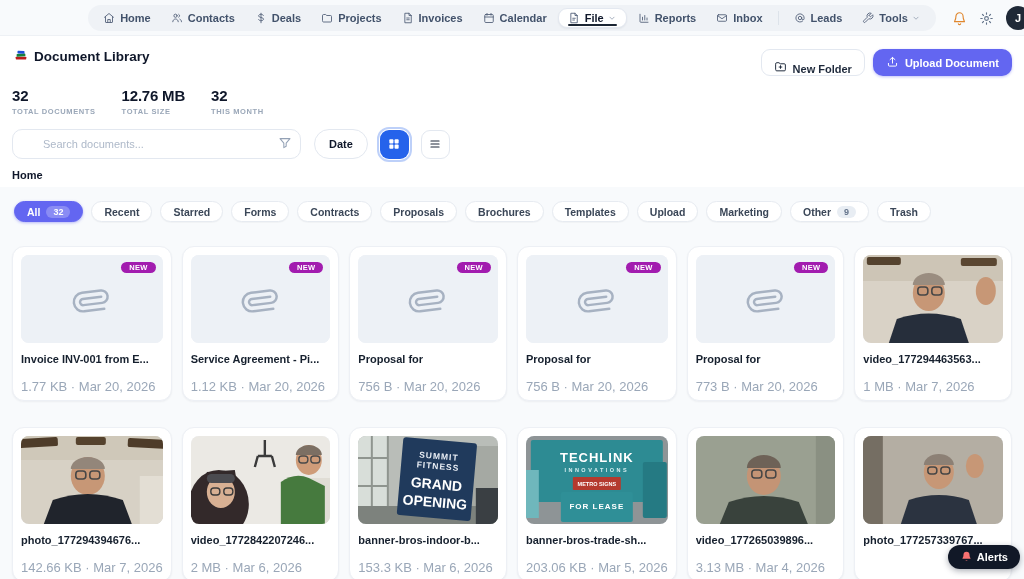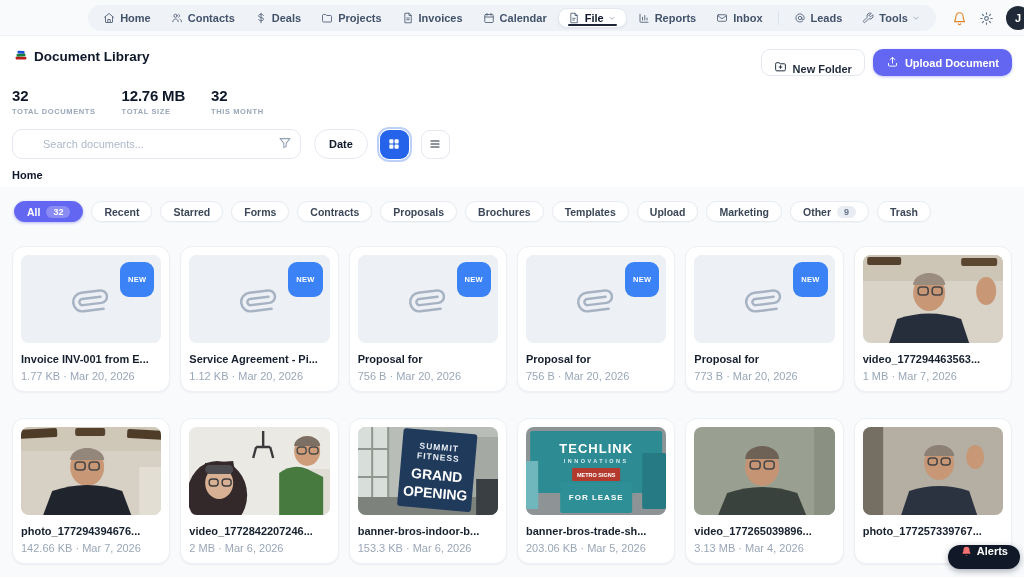--- a/index.html
+++ b/index.html
@@ -51,27 +51,27 @@
   .chips{display:flex;gap:8px;padding:0 14px}
   .chip{display:flex;align-items:center;gap:6px;height:21px;padding:0 12px;border-radius:11px;border:1px solid #e7ebf1;background:#fff;font-size:10.5px;font-weight:600;color:#3b4758;cursor:pointer;font-family:inherit;box-shadow:0 1px 1px rgba(15,23,42,.03);white-space:nowrap}
   .chip.active{background:#6366f1;border-color:#6366f1;color:#fff;box-shadow:0 1px 3px rgba(99,102,241,.45)}
   .chip-count{background:#e8edf3;color:#64748b;font-size:9px;font-weight:700;padding:1px 7px;border-radius:8px}
   .chip-count.on-accent{background:rgba(255,255,255,.25);color:#fff}
 
   .grid{display:grid;grid-template-columns:repeat(6,1fr);gap:26px 10px;padding:24px 12px 0}
   .card{background:#fff;border:1px solid #edf0f5;border-radius:12px;padding:8px 8px 10px;box-shadow:0 1px 2px rgba(15,23,42,.05);cursor:pointer}
   .thumb{height:88px;border-radius:8px;overflow:hidden;position:relative;background:#edf1f6}
   .thumb svg{display:block}
-  .new-badge{position:absolute;top:7px;right:7px;background:#3b82f6;color:#fff;font-size:7.5px;font-weight:800;letter-spacing:.04em;padding:13px 8px;border-radius:9px}
+  .new-badge{position:absolute;top:7px;right:7px;background:#a21caf;color:#fff;font-size:7.5px;font-weight:800;letter-spacing:.04em;padding:1px 8px;border-radius:9px}
   .doc-title{font-size:11px;font-weight:700;color:#16202e;margin-top:10px;white-space:nowrap;overflow:hidden}
-  .doc-meta{font-size:11px;color:#9aa7b8;margin-top:5px;height:11px;white-space:nowrap}
+  .doc-meta{font-size:13px;color:#9aa7b8;margin-top:14px;height:11px;white-space:nowrap}
 
   
   .floating{position:absolute;right:4px;bottom:10px;display:flex;gap:6px;z-index:10}
-  .pill{display:flex;gap:4px;height:24px;padding:0 12px;border-radius:13px;border:none;color:#fff;font-size:11px;font-weight:700;cursor:pointer;font-family:inherit;box-shadow:0 2px 6px rgba(15,23,42,.35)}
+  .pill{display:flex;align-items:center;gap:4px;height:24px;padding:0 12px;border-radius:13px;border:none;color:#fff;font-size:11px;font-weight:700;cursor:pointer;font-family:inherit;box-shadow:0 2px 6px rgba(15,23,42,.35)}
   .pill.alerts{background:#111827}
   .pill.quick{background:#2563eb}
 </style>
 </head>
 <body>
 
 <header class="topnav">
   <nav class="nav-pill" id="nav-items">
       <div class="nav-item">
         <span class="nicon">

